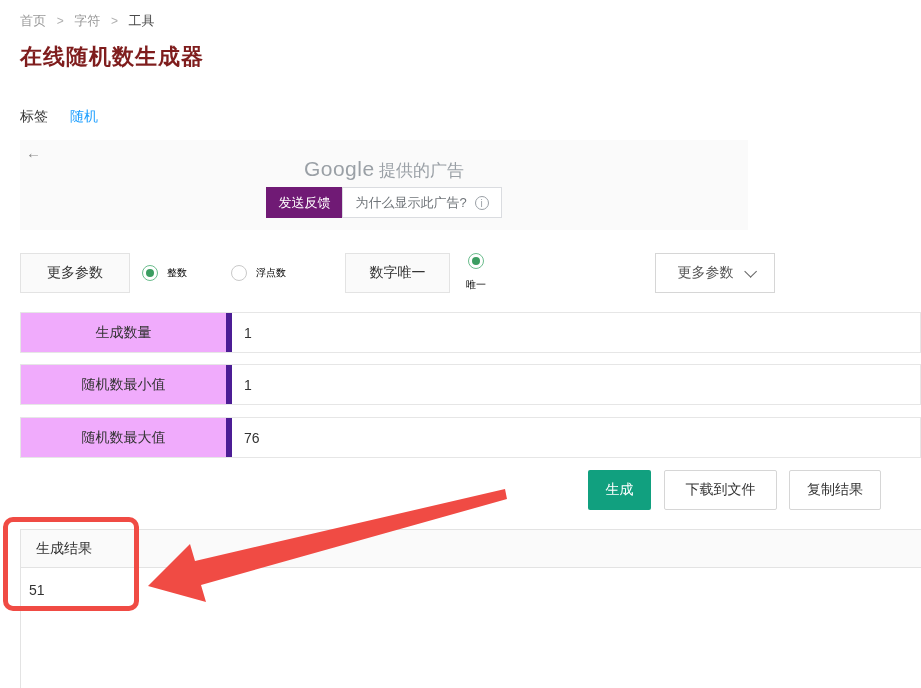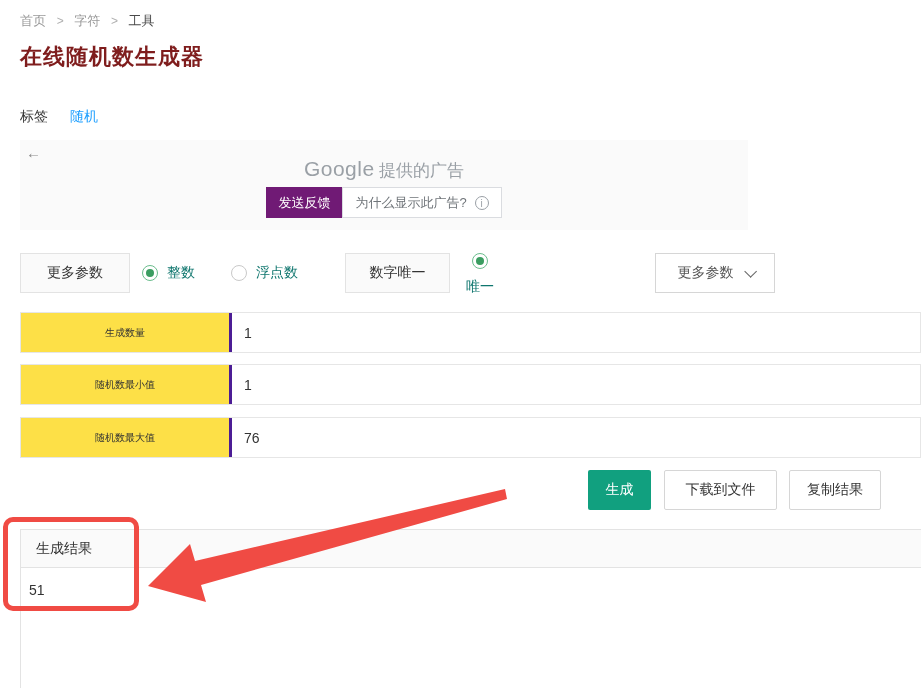--- a/index.html
+++ b/index.html
@@ -33,27 +33,27 @@
   .ad .why-btn { background:#fff; color:#70757a; border:1px solid #dadce0; font-size:13px; padding:0 12px; height:31px; cursor:pointer; display:flex; align-items:center; gap:8px; font-family:inherit; }
   .info-icon { display:inline-block; width:14px; height:14px; border:1px solid #9aa0a6; border-radius:50%; color:#9aa0a6; font-size:10px; line-height:13px; text-align:center; font-style:normal; }
 
   
   .controls { top:253px; left:0; width:921px; height:40px; }
   .opt-label-box { position:absolute; top:0; height:40px; background:#fafafa; border:1px solid #e3e3e3; display:flex; align-items:center; justify-content:center; font-size:14px; color:#333; }
   .radio-item { position:absolute; top:0; height:40px; display:flex; align-items:center; gap:9px; cursor:pointer; }
   .radio-circle { width:16px; height:16px; border-radius:50%; border:1px solid #c9c9c9; background:#fff; flex:0 0 auto; }
   .radio-circle.checked { border:1px solid #6bbd8d; position:relative; }
   .radio-circle.checked::after { content:""; position:absolute; left:3px; top:3px; width:8px; height:8px; border-radius:50%; background:#3b9d61; }
-  .radio-text { font-size:14px; color:#0f766e; }
+  .radio-text { font-size:10px; color:#000000; }
   .more-params-btn { position:absolute; top:0; left:655px; width:120px; height:40px; background:#fff; border:1px solid #d6d6d6; font-size:14px; color:#555; display:flex; align-items:center; justify-content:center; gap:10px; cursor:pointer; font-family:inherit; }
   .chevron-down { width:9px; height:9px; border-right:1.5px solid #666; border-bottom:1.5px solid #666; transform:rotate(45deg) translateY(-3px); }
 
   
   .field-row { position:absolute; left:20px; right:0; height:41px; border:1px solid #e6e6e6; display:flex; }
-  .field-label { width:211px; background:#fde047; border-right:3px solid #4c1d95; display:flex; align-items:center; justify-content:center; font-size:10px; color:#333; flex:0 0 auto; }
+  .field-label { width:211px; background:#f0abfc; border-right:6px solid #4c1d95; display:flex; align-items:center; justify-content:center; font-size:14px; color:#333; flex:0 0 auto; }
   .field-input { flex:1; border:none; outline:none; background:#fff; font-size:14px; color:#333; padding-left:12px; font-family:inherit; }
 
   
   .btn { position:absolute; top:470px; height:40px; font-size:14px; cursor:pointer; font-family:inherit; }
   .btn-generate { left:588px; width:63px; background:#11a07f; color:#fff; border:none; border-radius:2px; }
   .btn-plain { background:#fff; border:1px solid #d6d6d6; color:#333; border-radius:2px; }
   .btn-download { left:664px; width:113px; }
   .btn-copy { left:789px; width:92px; }
 
   

